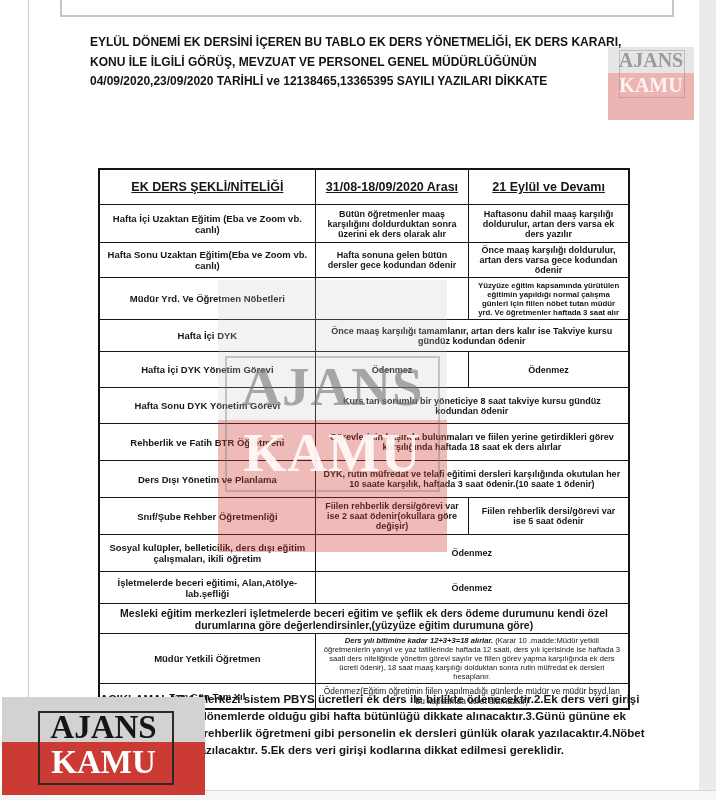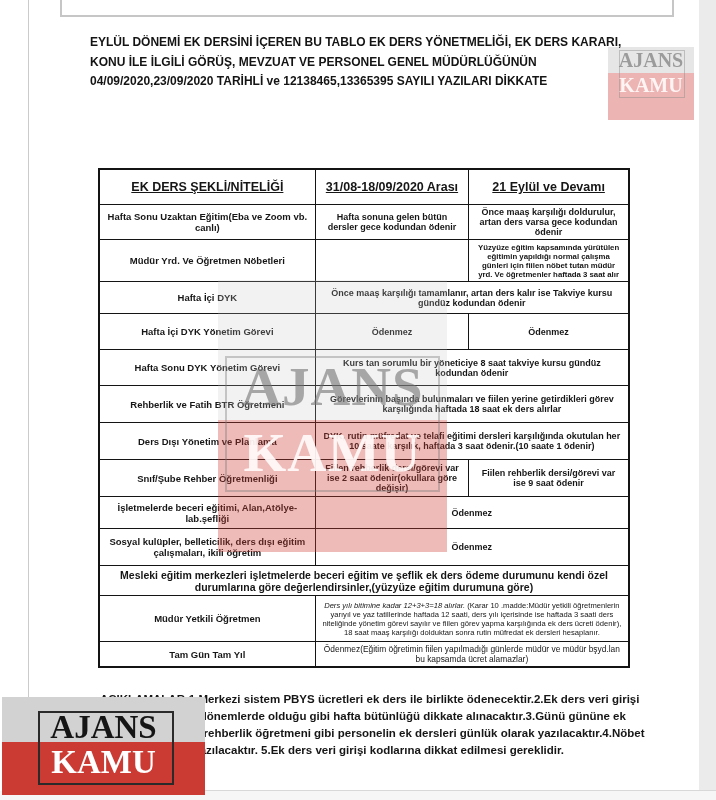--- a/index.html
+++ b/index.html
@@ -54,21 +54,21 @@
   
   table.main{position:absolute;left:98px;top:125px;width:532px;border-collapse:collapse;z-index:3;
     border:2px solid #141414;margin-top:43px;}
   table.main th,table.main td{border:1.5px solid #141414;text-align:center;vertical-align:middle;
     padding:2px 6px;color:#161616;}
   table.main th{font-size:12.5px;font-weight:700;text-decoration:underline;height:30px;}
   td.c1{font-size:9.5px;font-weight:700;}
   td.cv{font-size:9px;font-weight:700;}
   td.small{font-size:7.8px;font-weight:700;}
   td.tiny{font-size:7.6px;font-weight:400;padding:2px 8px;}
-  td.tiny .intro{font-weight:400;font-style:italic;}
+  td.tiny .intro{font-weight:700;font-style:italic;}
   td.fullrow{font-size:10.5px;font-weight:700;}
   td.medium{font-size:8.4px;font-weight:400;}
 
   
   .footnote{position:absolute;left:100px;top:691px;width:545px;z-index:3;
     font-size:11.5px;font-weight:700;line-height:17px;color:#161616;text-align:left;}
 </style>
 </head>
 <body>
 
@@ -99,20 +99,25 @@
       <col style="width:217px">
         <col style="width:154px">
         <col style="width:161px">
     </colgroup>
     <tbody>
         <tr style="height:30px">
       <th>EK DERS ŞEKLİ/NİTELİĞİ</th>
       <th>31/08-18/09/2020 Arası</th>
       <th>21 Eylül ve Devamı</th>
     </tr>
+    <tr style="height:38px">
+      <td class="c1">Hafta İçi Uzaktan Eğitim (Eba ve Zoom vb. canlı)</td>
+      <td class="cv">Bütün öğretmenler maaş karşılığını doldurduktan sonra üzerini ek ders olarak alır</td>
+      <td class="cv">Haftasonu dahil maaş karşılığı doldurulur, artan ders varsa ek ders yazılır</td>
+    </tr>
     <tr style="height:33px">
       <td class="c1">Hafta Sonu Uzaktan Eğitim(Eba ve Zoom vb. canlı)</td>
       <td class="cv">Hafta sonuna gelen bütün dersler gece kodundan ödenir</td>
       <td class="cv">Önce maaş karşılığı doldurulur, artan ders varsa gece kodundan ödenir</td>
     </tr>
     <tr style="height:42px">
       <td class="c1">Müdür Yrd. Ve Öğretmen Nöbetleri</td>
       <td class="cv"></td>
       <td class="small">Yüzyüze eğitim kapsamında yürütülen eğitimin yapıldığı normal çalışma günleri için fiilen nöbet tutan müdür yrd. Ve öğretmenler haftada 3 saat alır</td>
     </tr>
@@ -133,28 +138,28 @@
       <td class="c1">Rehberlik ve Fatih BTR Öğretmeni</td>
       <td class="cv" colspan="2">Görevlerinin başında bulunmaları ve fiilen yerine getirdikleri görev karşılığında haftada 18 saat ek ders alırlar</td>
     </tr>
     <tr style="height:37px">
       <td class="c1">Ders Dışı Yönetim ve Planlama</td>
       <td class="cv" colspan="2">DYK, rutin müfredat ve telafi eğitimi dersleri karşılığında okutulan her 10 saate karşılık, haftada 3 saat ödenir.(10 saate 1 ödenir)</td>
     </tr>
     <tr style="height:37px">
       <td class="c1">Snıf/Şube Rehber Öğretmenliği</td>
       <td class="cv">Fiilen rehberlik dersi/görevi var ise 2 saat ödenir(okullara göre değişir)</td>
-      <td class="cv">Fiilen rehberlik dersi/görevi var ise 9 saat ödenir</td>
+      <td class="cv">Fiilen rehberlik dersi/görevi var ise 5 saat ödenir</td>
+    </tr>
+    <tr style="height:37px">
+      <td class="c1">Sosyal kulüpler, belleticilik, ders dışı eğitim çalışmaları, ikili öğretim</td>
+      <td class="cv" colspan="2">Ödenmez</td>
     </tr>
     <tr style="height:32px">
       <td class="c1">İşletmelerde beceri eğitimi, Alan,Atölye-lab.şefliği</td>
-      <td class="cv" colspan="2">Ödenmez</td>
-    </tr>
-    <tr style="height:37px">
-      <td class="c1">Sosyal kulüpler, belleticilik, ders dışı eğitim çalışmaları, ikili öğretim</td>
       <td class="cv" colspan="2">Ödenmez</td>
     </tr>
     <tr style="height:30px">
       <td class="fullrow" colspan="3">Mesleki eğitim merkezleri işletmelerde beceri eğitim ve şeflik ek ders ödeme durumunu kendi özel durumlarına göre değerlendirsinler,(yüzyüze eğitim durumuna göre)</td>
     </tr>
     <tr style="height:46px">
       <td class="c1">Müdür Yetkili Öğretmen</td>
       <td class="tiny" colspan="2"><span class="intro">Ders yılı bitimine kadar 12+3+3=18 alırlar.</span><span> (Karar 10 .madde:Müdür yetkili öğretmenlerin yarıyıl ve yaz tatillerinde haftada 12 saati, ders yılı içerisinde ise haftada 3 saati ders niteliğinde yönetim görevi sayılır ve fiilen görev yapma karşılığında ek ders ücreti ödenir), 18 saat maaş karşılığı dolduktan sonra rutin müfredat ek dersleri hesaplanır.</span></td>
     </tr>
     <tr style="height:24px">

